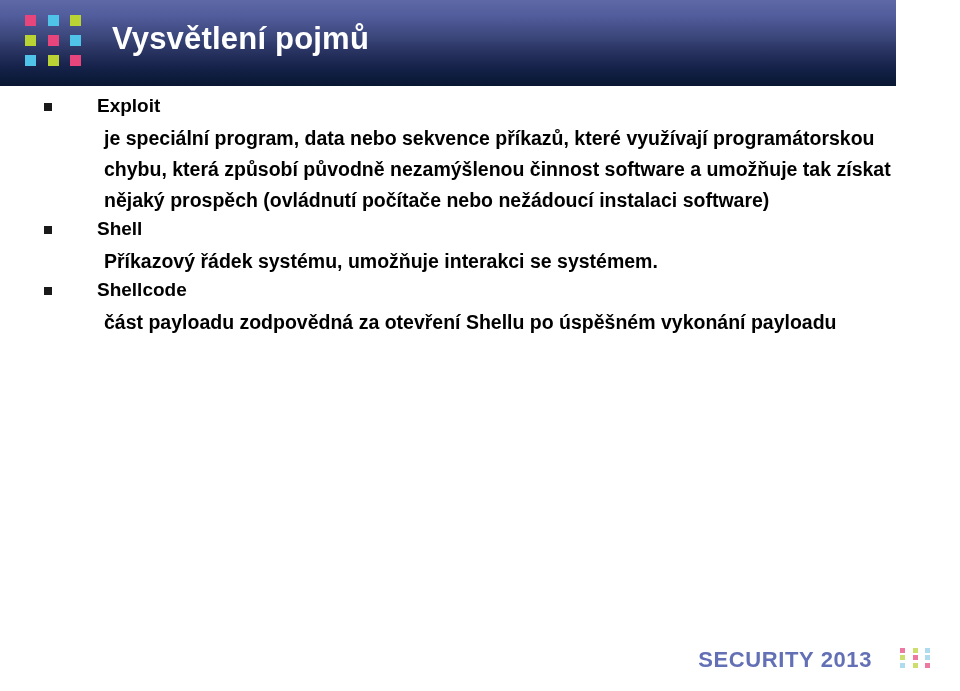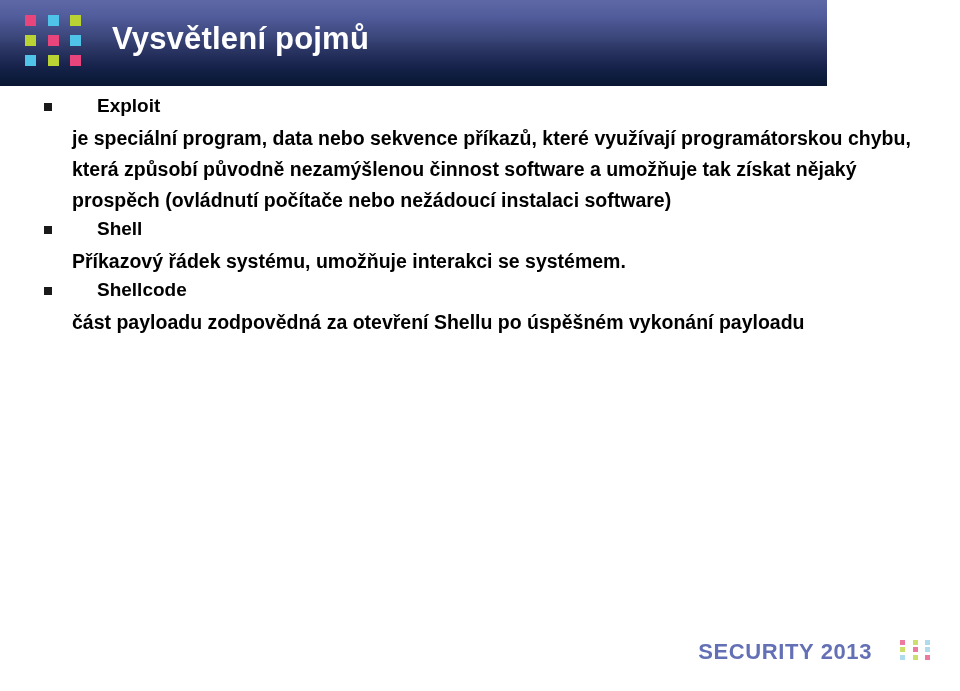--- a/index.html
+++ b/index.html
@@ -13,21 +13,21 @@
     font-family: "Liberation Sans", sans-serif;
     overflow: hidden;
     position: relative;
   }
 
   
   .header {
     position: absolute;
     left: 0;
     top: 0;
-    width: 827px;
+    width: 896px;
     height: 86px;
     background: linear-gradient(to bottom,
                 #5e68a6 0%,
                 #525d9d 18%,
                 #3c477c 42%,
                 #26315e 62%,
                 #16224a 78%,
                 #0d1c3c 90%,
                 #0a1733 100%);
     overflow: hidden;
@@ -94,36 +94,36 @@
   .term-head .bullet {
     position: absolute;
     left: 44px;
     top: 10px;
     width: 8px;
     height: 8px;
     background: #1a1a1a;
   }
 
   .term-body {
-    padding-left: 72px;
+    padding-left: 104px;
     padding-right: 40px;
     font-size: 19.5px;
     font-weight: bold;
     color: #000000;
     line-height: 31px;
   }
 
   .gap-sm { height: 7px; }
   .gap-xs { height: 4px; }
 
   
   .footer {
     position: absolute;
     left: 0;
-    bottom: 8px;
+    bottom: 0;
     width: 960px;
     height: 85px;
     text-decoration: underline;
   }
   .footer-brand {
     position: absolute;
     right: 88px;
     bottom: 18px;
     font-size: 22px;
     font-weight: bold;

